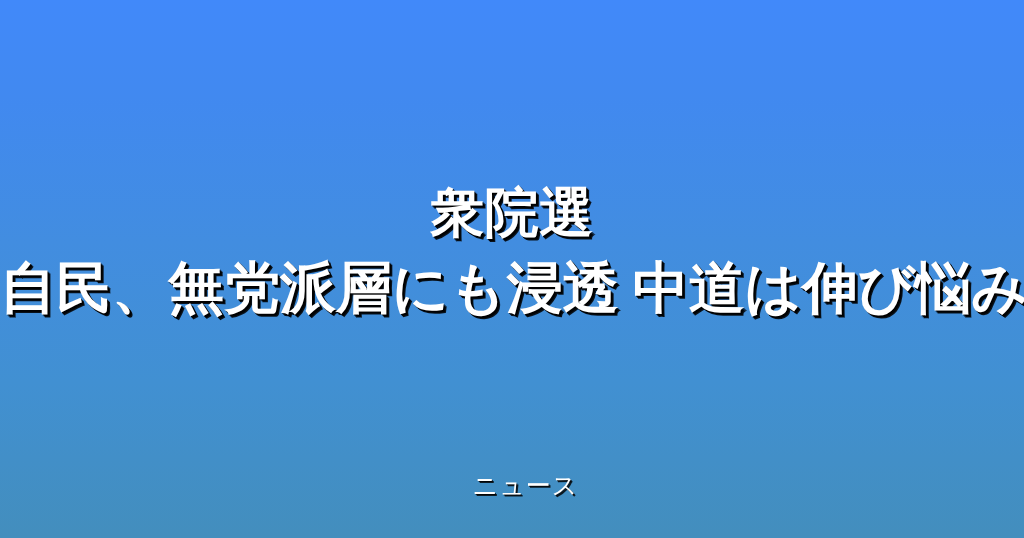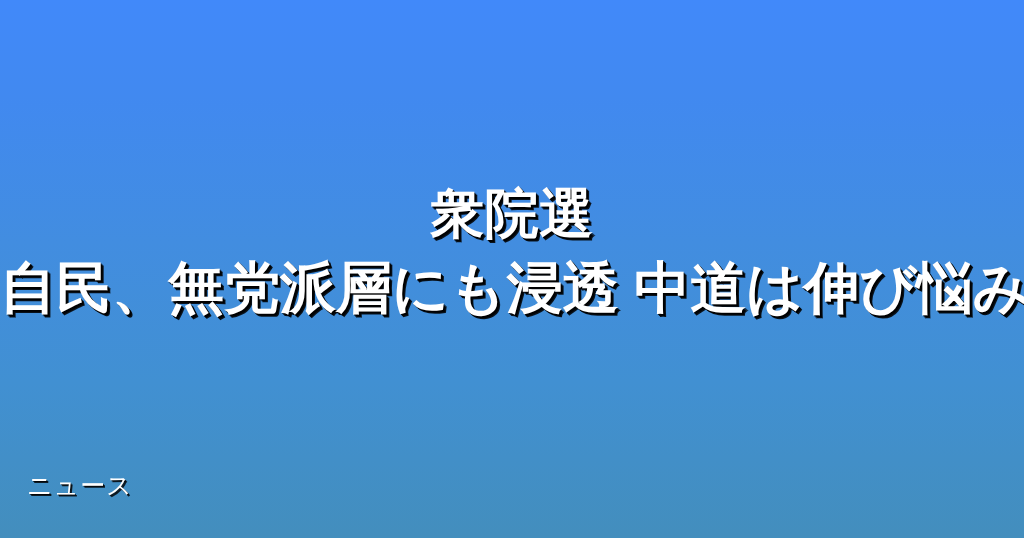--- a/index.html
+++ b/index.html
@@ -7,21 +7,21 @@
     margin: 0;
     padding: 0;
     background: #000;
   }
 
   .stage {
     position: relative;
     width: 1024px;
     height: 538px;
     overflow: hidden;
-    font-family: Liberation Sans, sans-serif;
+    font-family: Liberation Serif, serif;
     -webkit-font-smoothing: antialiased;
   }
 
   
   .backdrop {
     position: absolute;
     inset: 0;
     background: linear-gradient(
       180deg,
       #4189fa   0%,
@@ -65,20 +65,21 @@
     font-size: 56px;
     letter-spacing: 0px;
   }
 
   
   .caption {
     position: absolute;
     left: 0;
     right: 0;
     top: 469px;
+    text-align: center;
     color: #ffffff;
     font-size: 25px;
     font-weight: 400;
     letter-spacing: 1px;
     white-space: nowrap;
     text-shadow:
       2px 2px 0 rgba(0,0,0,0.82),
       1px 1px 0 rgba(0,0,0,0.75);
     padding-left: 27px;
   }

